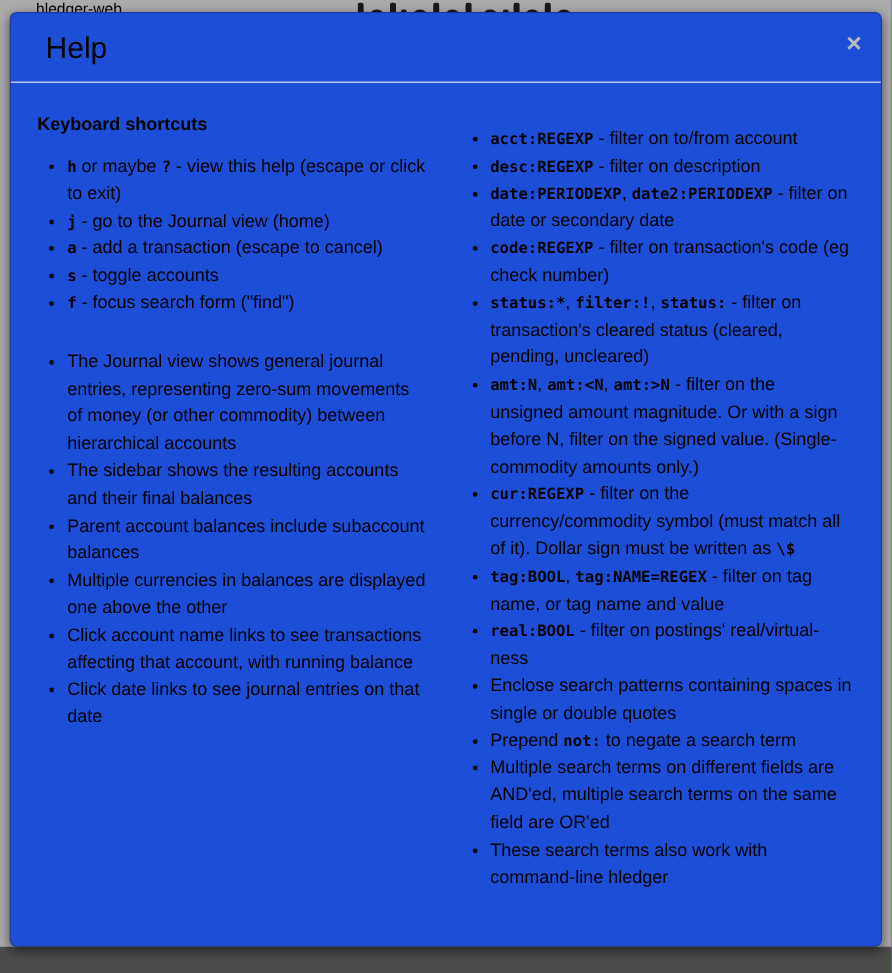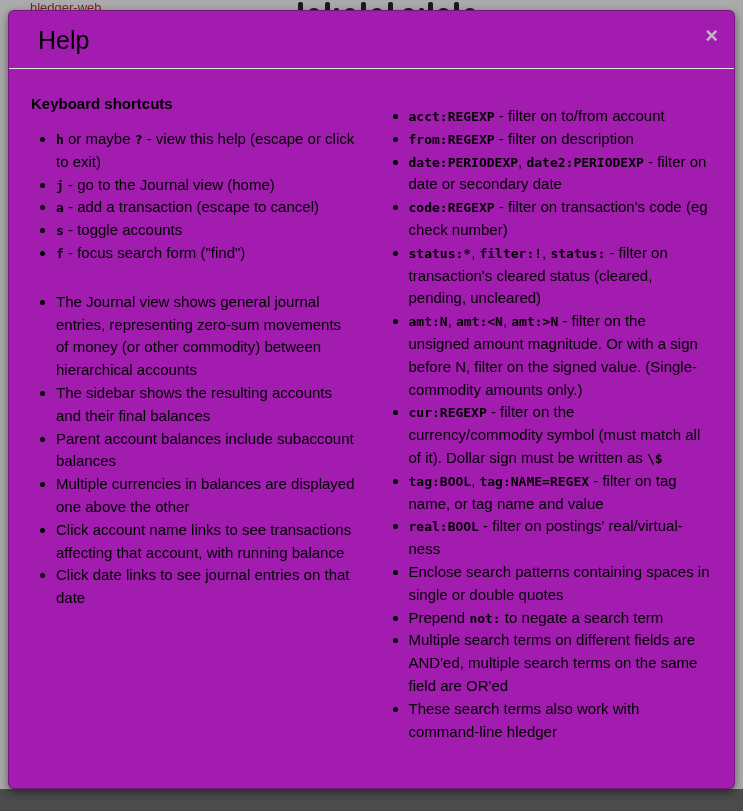--- a/index.html
+++ b/index.html
@@ -6,33 +6,33 @@
   body {
     width:743px; height:811px;
     position:relative; overflow:hidden;
     background:#ababab;
     font-family:"Liberation Sans","DejaVu Sans",sans-serif;
   }
 
   
   .bg-brand {
     position:absolute; top:0; left:30px;
-    font-size:13px; color:#7f1d1d; text-decoration:none; z-index:1;
+    font-size:13px; color:#000000; text-decoration:none; z-index:1;
   }
   .bg-heading { position:absolute; top:2px; left:298px; z-index:1; }
   .footer-band {
     position:absolute; bottom:0; left:0; width:100%; height:22px;
     background:#4b4b4b; z-index:1;
   }
 
   
   .modal-panel {
     position:absolute; top:10px; left:8px;
     width:727px; height:779px; box-sizing:border-box;
-    background:#a21caf; border-radius:6px;
+    background:#1d4ed8; border-radius:6px;
     border:1px solid rgba(0,0,0,0.25);
     box-shadow:0 3px 9px rgba(0,0,0,0.5);
     z-index:5;
   }
   .modal-header {
     position:relative;
     padding:15px 15px 13px 29px;
     border-bottom:1px solid #e5e5e5;
   }
   .modal-title { margin:0; font-size:25px; font-weight:400; color:#000; }
@@ -106,21 +106,21 @@
           <li><span>The sidebar shows the resulting accounts and their final balances</span></li>
           <li><span>Parent account balances include subaccount balances</span></li>
           <li><span>Multiple currencies in balances are displayed one above the other</span></li>
           <li><span>Click account name links to see transactions affecting that account, with running balance</span></li>
           <li><span>Click date links to see journal entries on that date</span></li>
         </ul>
       </div>
     <div class="help-col" id="col-right">
         <ul class="help-list">
           <li><code class="code-term">acct:REGEXP</code><span> - filter on to/from account</span></li>
-          <li><code class="code-term">from:REGEXP</code><span> - filter on description</span></li>
+          <li><code class="code-term">desc:REGEXP</code><span> - filter on description</span></li>
           <li><code class="code-term">date:PERIODEXP</code><span>, </span><code class="code-term">date2:PERIODEXP</code><span> - filter on date or secondary date</span></li>
           <li><code class="code-term">code:REGEXP</code><span> - filter on transaction's code (eg check number)</span></li>
           <li><code class="code-term">status:*</code><span>, </span><code class="code-term">filter:!</code><span>, </span><code class="code-term">status:</code><span> - filter on transaction's cleared status (cleared, pending, uncleared)</span></li>
           <li><code class="code-term">amt:N</code><span>, </span><code class="code-term">amt:&lt;N</code><span>, </span><code class="code-term">amt:&gt;N</code><span> - filter on the unsigned amount magnitude. Or with a sign before N, filter on the signed value. (Single-commodity amounts only.)</span></li>
           <li><code class="code-term">cur:REGEXP</code><span> - filter on the currency/commodity symbol (must match all of it). Dollar sign must be written as </span><code class="code-term">\$</code></li>
           <li><code class="code-term">tag:BOOL</code><span>, </span><code class="code-term">tag:NAME=REGEX</code><span> - filter on tag name, or tag name and value</span></li>
           <li><code class="code-term">real:BOOL</code><span> - filter on postings' real/virtual-ness</span></li>
           <li><span>Enclose search patterns containing spaces in single or double quotes</span></li>
           <li><span>Prepend </span><code class="code-term">not:</code><span> to negate a search term</span></li>
           <li><span>Multiple search terms on different fields are AND'ed, multiple search terms on the same field are OR'ed</span></li>

